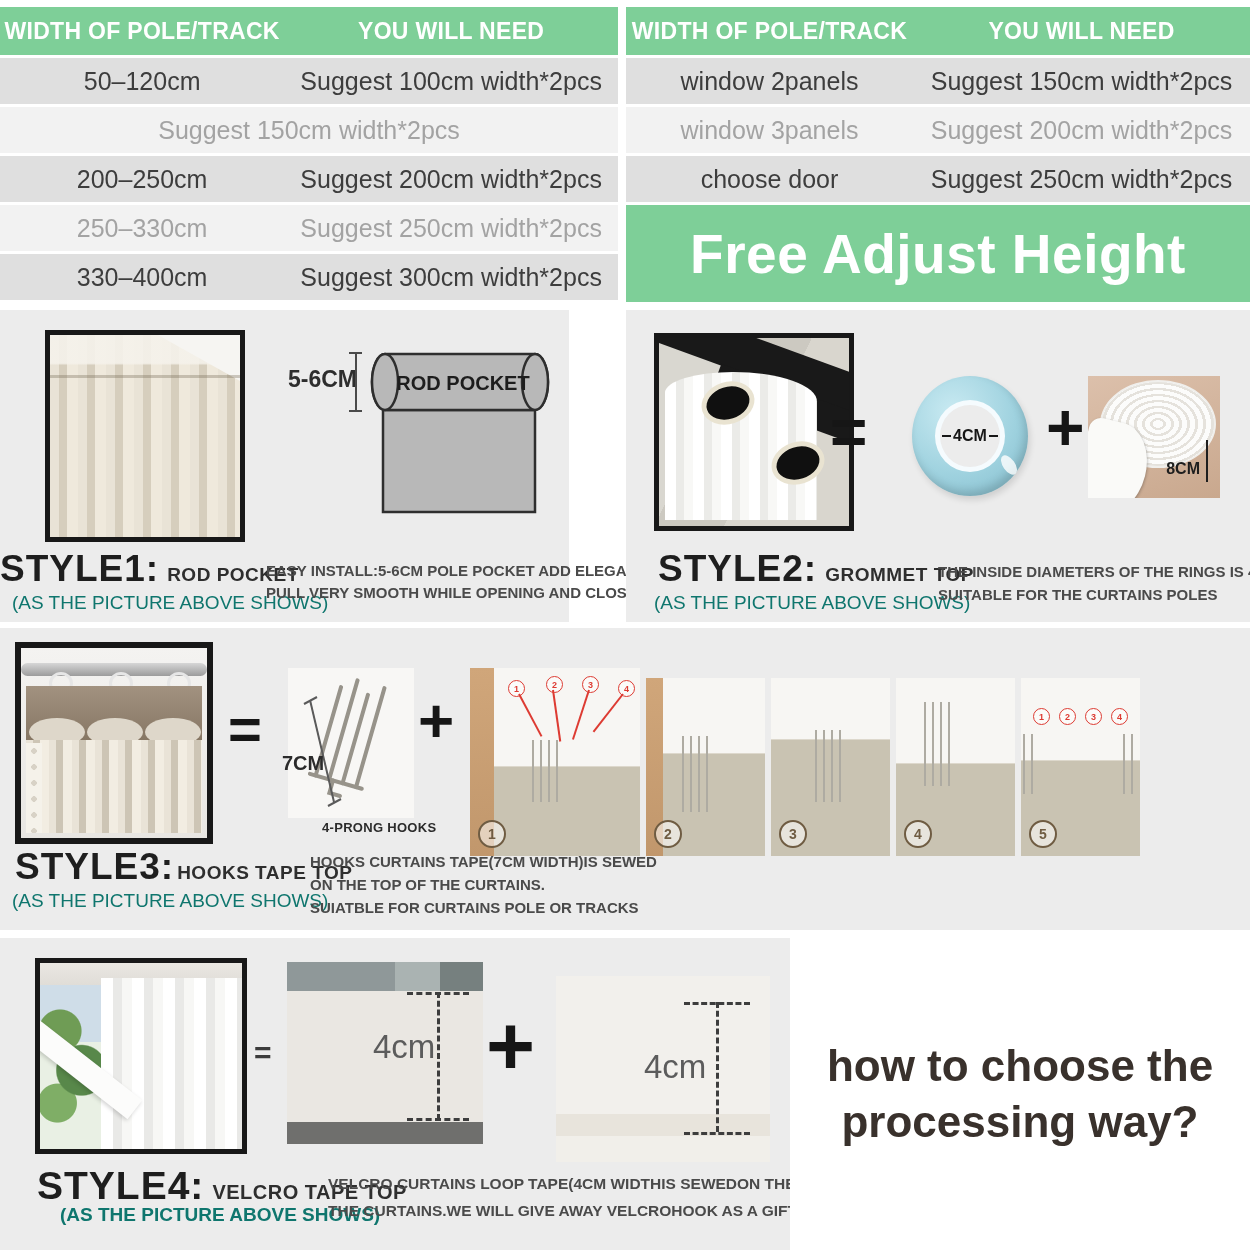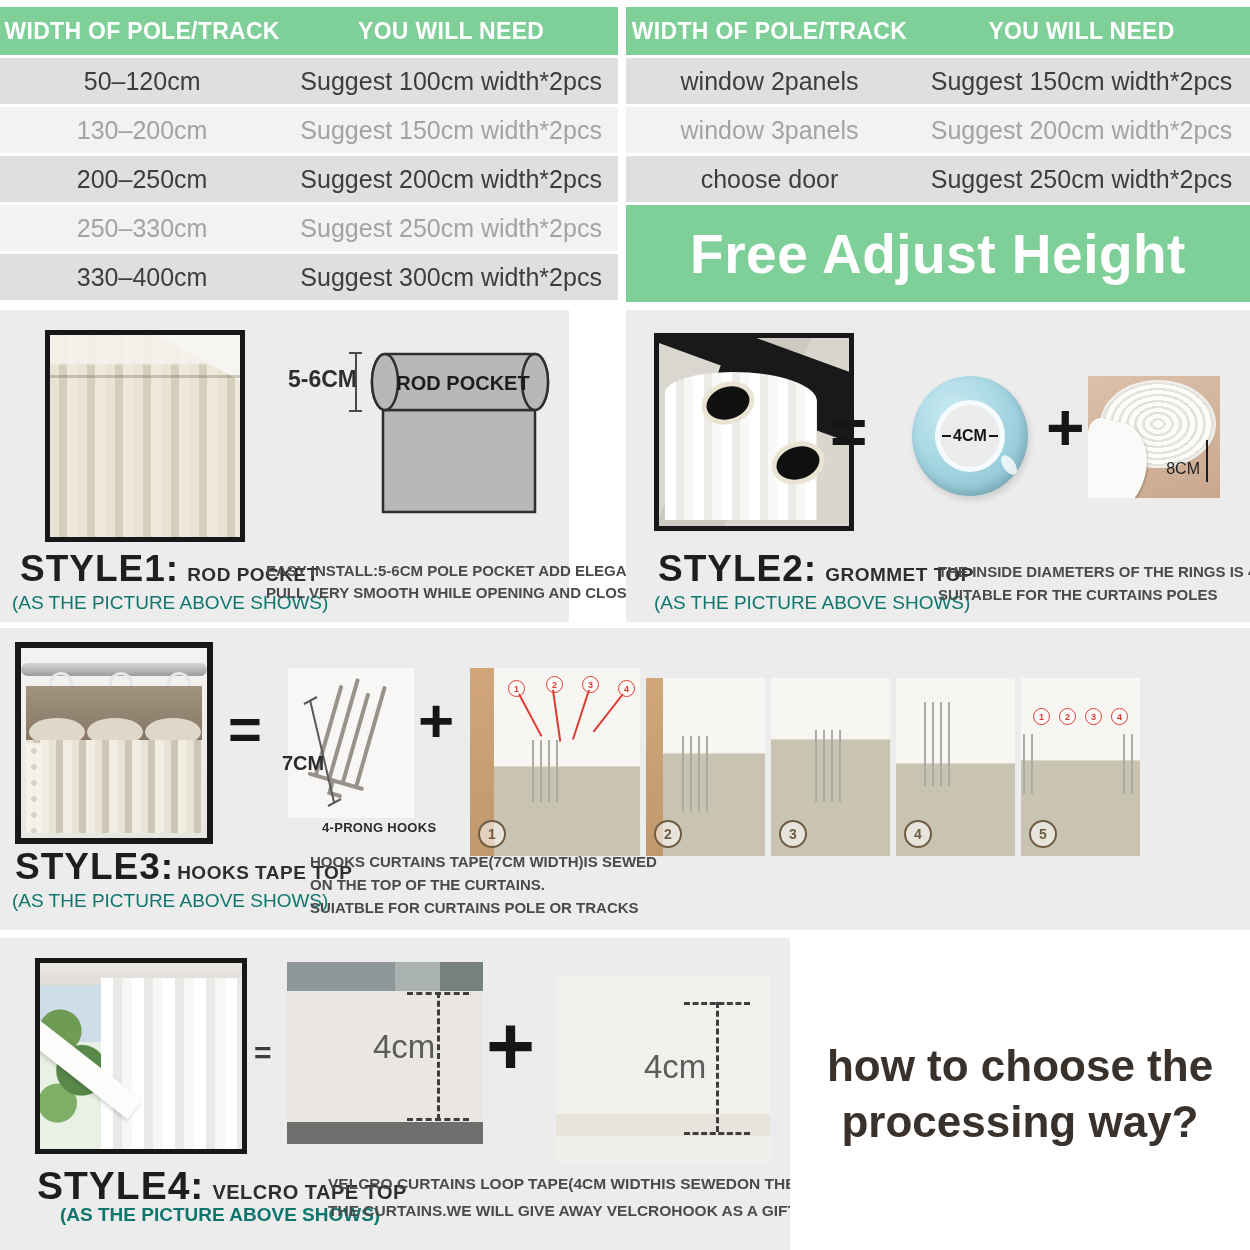--- a/index.html
+++ b/index.html
@@ -66,21 +66,21 @@
     box-shadow:inset -3px -5px 8px rgba(0,0,0,.15),2px 4px 6px rgba(0,0,0,.12);
     display:flex;align-items:center;justify-content:center;}
   .ring::after{content:'';position:absolute;right:13px;bottom:20px;width:12px;height:22px;background:rgba(255,255,255,.8);border-radius:50%;transform:rotate(-35deg);}
   .ring-hole{width:60px;height:62px;background:#ececec;border:5px solid #f5fbfe;border-radius:50%;display:flex;align-items:center;justify-content:center;}
   .ring-label{display:flex;align-items:center;gap:2px;font-size:16px;font-weight:bold;color:#161616;}
   .rdash{width:9px;border-top:2px solid #161616;}
   .roll{position:absolute;overflow:hidden;background:linear-gradient(160deg,#dcc0ab,#c9a88e);}
   .roll-spiral{position:absolute;right:4px;top:4px;width:112px;height:84px;border-radius:50%;
     background:repeating-radial-gradient(ellipse at center,#fcfcfb 0 5px,#e5e2dc 5px 8px);border:2px solid #f0efec;}
   .roll-band{position:absolute;left:-8px;bottom:-16px;width:66px;height:92px;background:#fafaf8;border-radius:12px 50% 50% 12px;transform:rotate(14deg);box-shadow:1px 1px 3px rgba(0,0,0,.25);}
-  .roll-lbl{position:absolute;right:20px;bottom:20px;font-size:16px;font-weight:normal;color:#1e1e1e;}
+  .roll-lbl{position:absolute;right:20px;bottom:20px;font-size:16px;font-weight:bold;color:#1e1e1e;}
   .roll-line{position:absolute;right:12px;bottom:16px;height:42px;border-left:2px solid #1e1e1e;}
 
   
   .photo3{width:100%;height:100%;position:relative;background:linear-gradient(#f4f3f1,#e8e6e2);}
   .rod{position:absolute;top:15px;left:0;right:0;height:13px;border-radius:7px;background:linear-gradient(#d6d6d6,#9c9c9c);}
   .rhook{position:absolute;top:24px;width:18px;height:17px;border:3px solid #e6e6e6;border-radius:50%;background:transparent;}
   .band3{position:absolute;top:38px;left:5px;right:5px;height:58px;background:linear-gradient(#a29280,#857562);}
   .scoop{position:absolute;width:56px;height:28px;background:#ded7ca;border-radius:50%;}
   .pleats3{position:absolute;top:92px;left:5px;right:5px;bottom:5px;
     background:repeating-linear-gradient(90deg,#e9e3d7 0 7px,#cdc5b5 7px 14px,#f2ede2 14px 23px);}
@@ -131,21 +131,20 @@
   <div class="tbl tbl-left">
     <div class="thead">
       <span class="th1">WIDTH OF POLE/TRACK</span>
       <span class="th2">YOU WILL NEED</span>
     </div>
     <div class="trow">
       <span class="tc1">50–120cm</span>
       <span class="tc2">Suggest 100cm width*2pcs</span>
     </div>
     <div class="trow alt">
-      <span class="tc1">130–200cm</span>
       <span class="tc2">Suggest 150cm width*2pcs</span>
     </div>
     <div class="trow">
       <span class="tc1">200–250cm</span>
       <span class="tc2">Suggest 200cm width*2pcs</span>
     </div>
     <div class="trow alt">
       <span class="tc1">250–330cm</span>
       <span class="tc2">Suggest 250cm width*2pcs</span>
     </div>
@@ -183,21 +182,21 @@
     <div class="measure-line" style="left:355px;top:42px;height:58px;"></div>
     <div class="mcap" style="left:349px;top:42px;"></div>
     <div class="mcap" style="left:349px;top:100px;"></div>
     <svg class="abs" style="left:366px;top:36px;" width="188" height="172" viewBox="0 0 188 172">
       <rect x="17" y="64" width="152" height="102" fill="#b8b8b8" stroke="#2e2e2e" stroke-width="2.5"></rect>
       <path d="M19,8 L169,8 A13,28 0 0 1 169,64 L19,64 A13,28 0 0 1 19,8 Z" fill="#b8b8b8" stroke="#2e2e2e" stroke-width="2.5"></path>
       <ellipse cx="19" cy="36" rx="13" ry="28" fill="#b8b8b8" stroke="#2e2e2e" stroke-width="2.5"></ellipse>
       <ellipse cx="169" cy="36" rx="13" ry="28" fill="#b8b8b8" stroke="#2e2e2e" stroke-width="2.5"></ellipse>
       <text x="97" y="44" text-anchor="middle" font-family="Liberation Sans, sans-serif" font-size="20" font-weight="bold" fill="#1d1d1d">ROD POCKET</text>
     </svg>
-    <div class="style-title-row" style="left:20px;top:238px;">
+    <div class="style-title-row" style="left:0;top:238px;">
       <span class="style-title">STYLE1:</span>
       <span class="style-sub">ROD POCKET</span>
     </div>
     <div class="style-note" style="left:12px;top:282px;">(AS THE PICTURE ABOVE SHOWS)</div>
     <div class="desc" style="left:266px;top:250px;font-size:15px;line-height:22px;">
       <div>EASY INSTALL:5-6CM POLE POCKET ADD ELEGANT LOOK</div>
       <div>PULL VERY SMOOTH WHILE OPENING AND CLOSING.</div>
     </div>
   </div>
 

